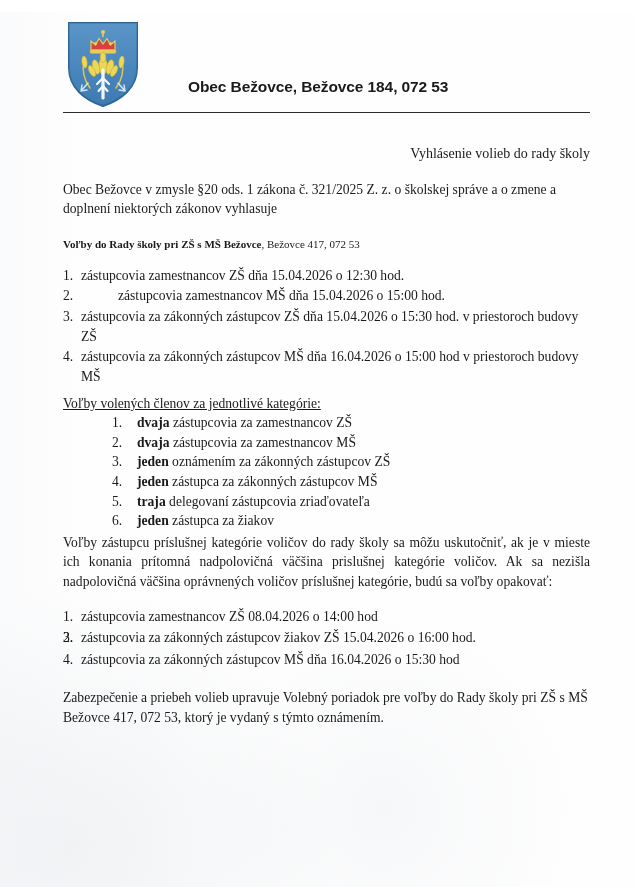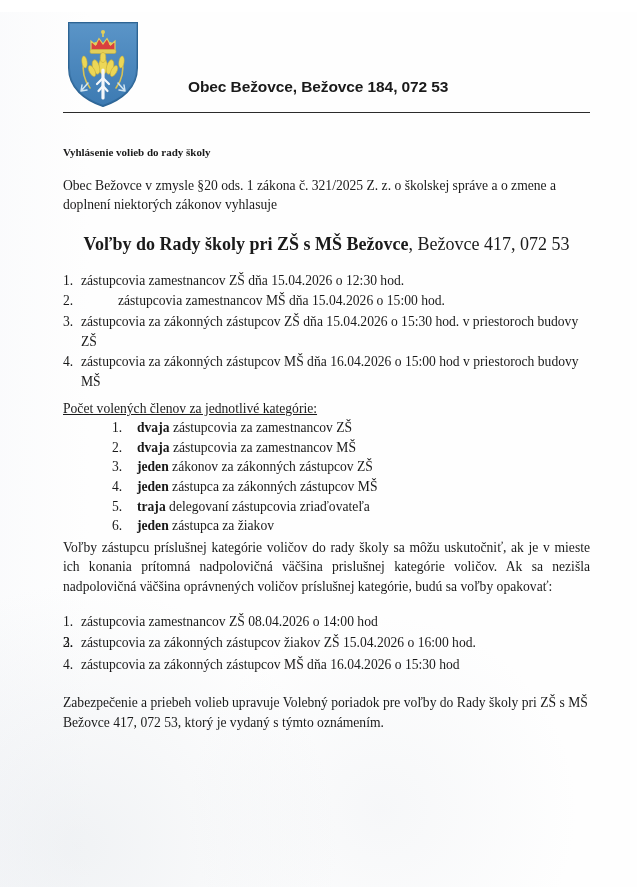--- a/index.html
+++ b/index.html
@@ -62,37 +62,36 @@
   }
   .rule {
     height: 0;
     border-top: 1.6px solid #2b2b2b;
     margin: 0 0 0 0;
     width: 100%;
   }
 
   
   .doc-title {
-    text-align: left;
-    font-weight: bold;
-    font-size: 11px;
+    text-align: right;
+    font-weight: normal;
+    font-size: 14px;
     margin: 33px 0 0 0;
   }
   p.para {
     font-size: 13.6px;
     line-height: 1.42;
     margin: 18px 0 0 0;
     text-align: left;
   }
   p.justify {
     text-align: justify;
   }
   .center-line {
-    text-align: center;
-    font-size: 18px;
+    font-size: 11px;
     margin: 19px 0 0 0;
   }
   .center-line b { font-weight: bold; }
   .heading-block {
     text-align: center;
     font-weight: bold;
     font-size: 13.6px;
     line-height: 1.40;
     margin: 16px 0 0 0;
     padding: 0 26px;
@@ -251,35 +250,35 @@
         <span class="num">3.</span>
         <span class="txt">zástupcovia za zákonných zástupcov ZŠ dňa 15.04.2026 o 15:30 hod. v priestoroch budovy ZŠ</span>
       </li>
       <li>
         <span class="num">4.</span>
         <span class="txt">zástupcovia za zákonných zástupcov MŠ dňa 16.04.2026 o 15:00 hod v priestoroch budovy MŠ</span>
       </li>
     </ol>
 
     <div class="underline-head">
-      <span>Počet volených členov za jednotlivé kategórie:</span>
+      <span>Voľby volených členov za jednotlivé kategórie:</span>
     </div>
 
     <ol class="inner">
       <li>
         <span class="num">1.</span>
         <b>dvaja</b><span> zástupcovia za zamestnancov ZŠ</span>
       </li>
       <li>
         <span class="num">2.</span>
         <b>dvaja</b><span> zástupcovia za zamestnancov MŠ</span>
       </li>
       <li>
         <span class="num">3.</span>
-        <b>jeden</b><span> zákonov za zákonných zástupcov ZŠ</span>
+        <b>jeden</b><span> oznámením za zákonných zástupcov ZŠ</span>
       </li>
       <li>
         <span class="num">4.</span>
         <b>jeden</b><span> zástupca za zákonných zástupcov MŠ</span>
       </li>
       <li>
         <span class="num">5.</span>
         <b>traja</b><span> delegovaní zástupcovia zriaďovateľa</span>
       </li>
       <li>

